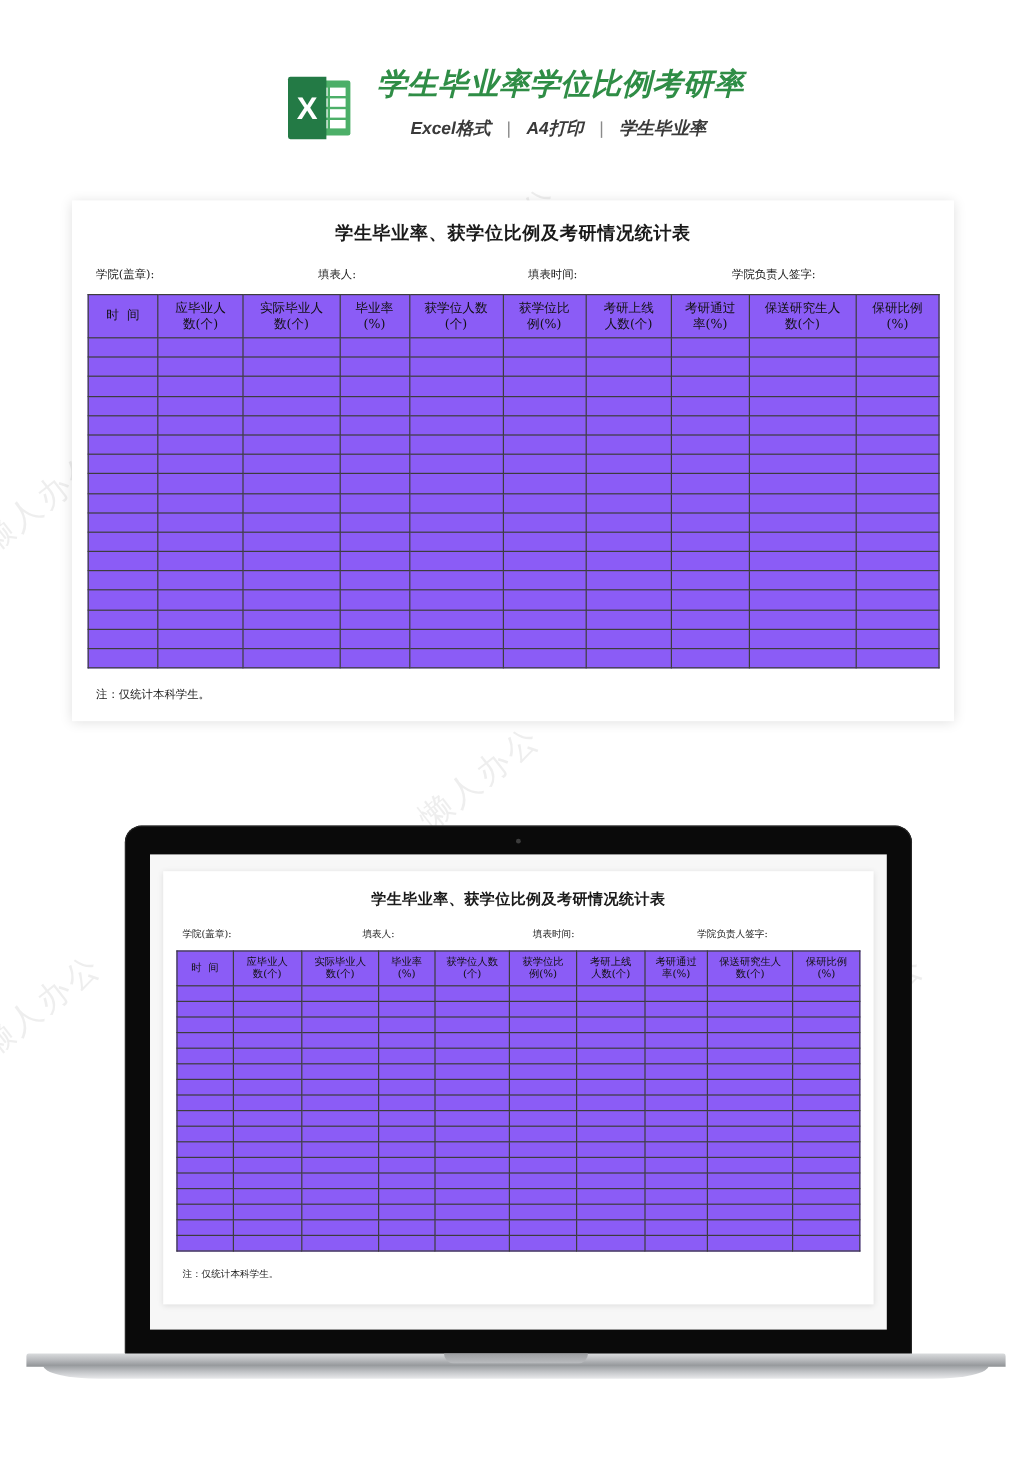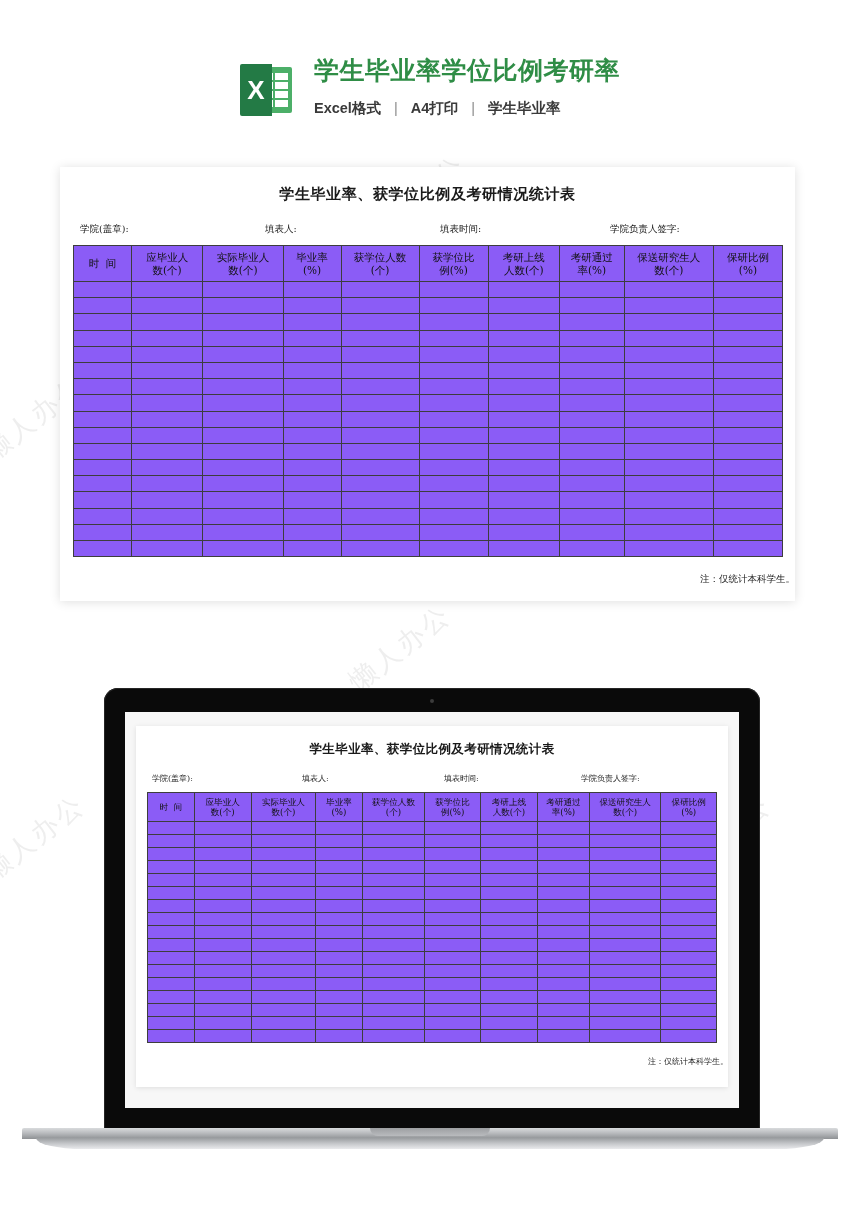--- a/index.html
+++ b/index.html
@@ -70,40 +70,41 @@
     left: 0; top: 0;
     width: 32px; height: 52px;
     color: #ffffff;
     font-size: 26px;
     font-weight: bold;
     line-height: 52px;
     text-align: center;
     font-family: "Liberation Sans", sans-serif;
   }
 
-  #header-text { padding-top: 0; }
+  #header-text { padding-top: 0; font-style: italic; }
 
   #doc-title {
     font-size: 25px;
     font-weight: bold;
     color: #2f8d46;
     letter-spacing: 0.5px;
     line-height: 36px;
     white-space: nowrap;
   }
 
   #doc-subtitle {
     margin-top: 10px;
     font-size: 14.5px;
     font-weight: bold;
     color: #3a3a3a;
     line-height: 20px;
     white-space: nowrap;
     display: flex;
     align-items: center;
+    margin-left: 28px;
   }
   #doc-subtitle .sep {
     color: #8a8a8a;
     font-weight: normal;
     margin: 0 13px;
   }
 
   
   #preview-card {
     position: absolute;
@@ -145,21 +146,20 @@
     vertical-align: middle;
     padding: 0 1px;
     overflow: hidden;
   }
   table.grid thead th { line-height: 1.18; }
 
   .note {
     font-family: "DejaVu Serif", "Liberation Serif", serif;
     color: #1a1a1a;
     white-space: nowrap;
-    text-align: right;
   }
 
   
   #card-sheet { position: absolute; left: 0; top: 0; width: 735px; height: 434px; }
   #card-sheet .sheet-title { margin-top: 18px; font-size: 15px; }
   #card-sheet .meta-row { margin: 19px 0 0 20px; width: 700px; }
   #card-sheet .meta-row .m1 { width: 185px; }
   #card-sheet .meta-row .m2 { width: 175px; }
   #card-sheet .meta-row .m3 { width: 170px; }
   #card-sheet table.grid { margin: 9px 0 0 13px; width: 710px; }

